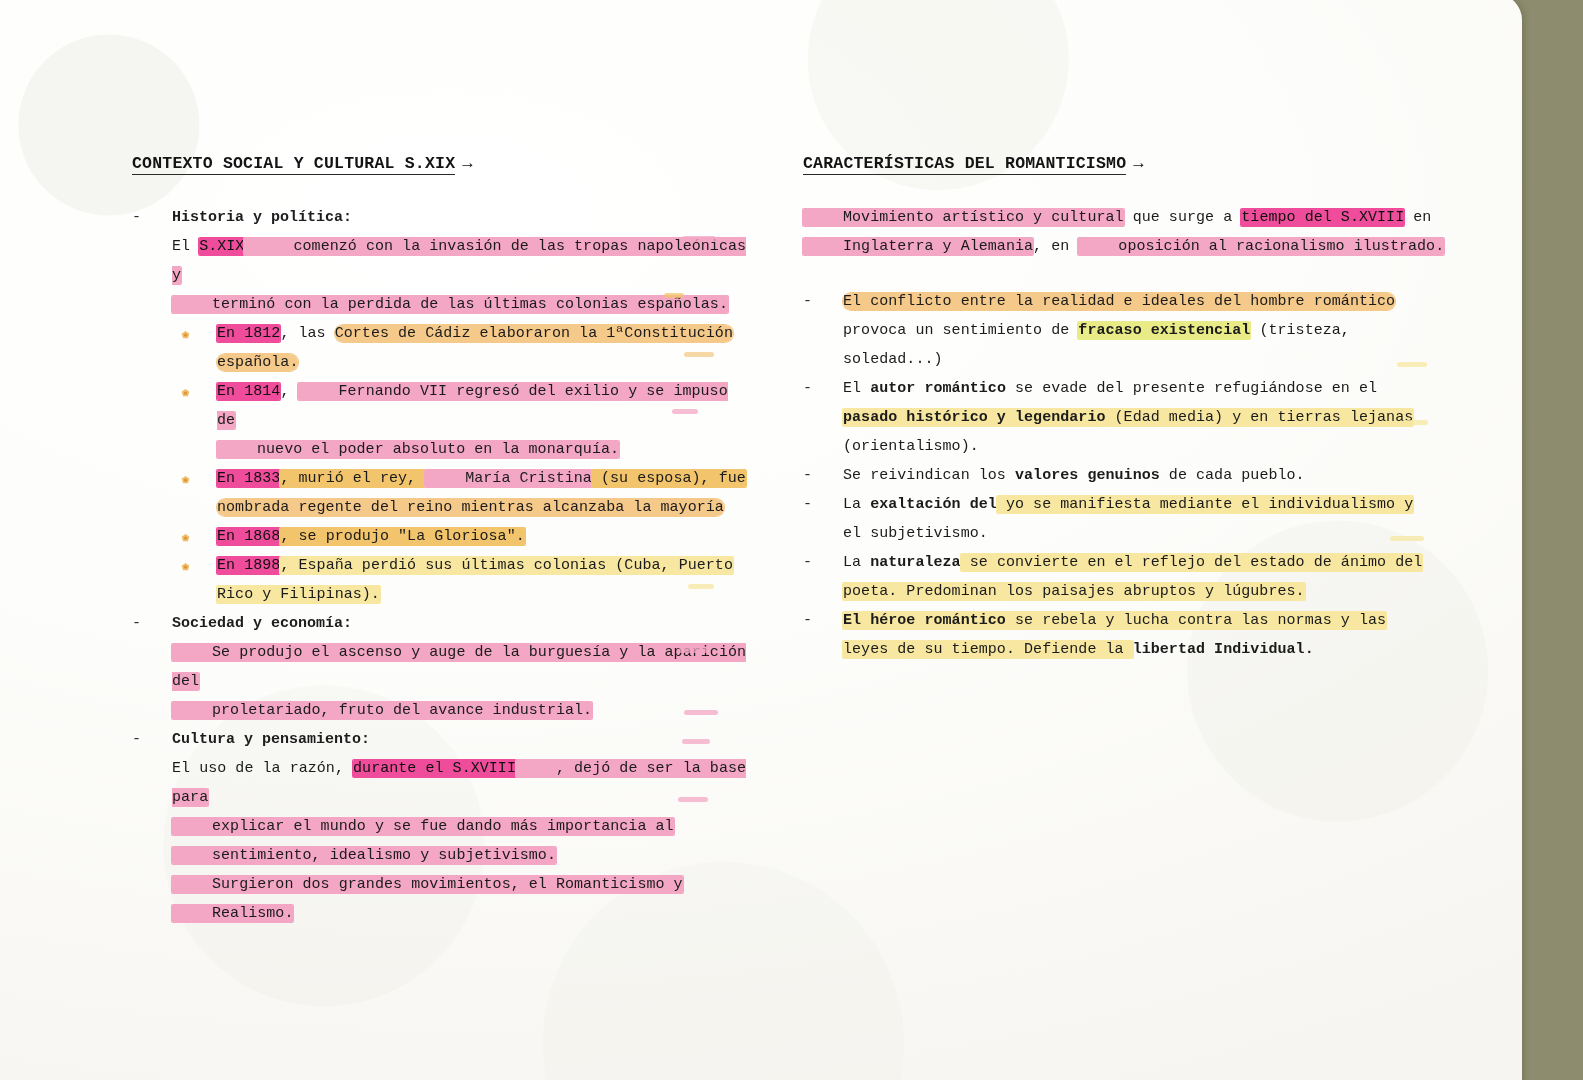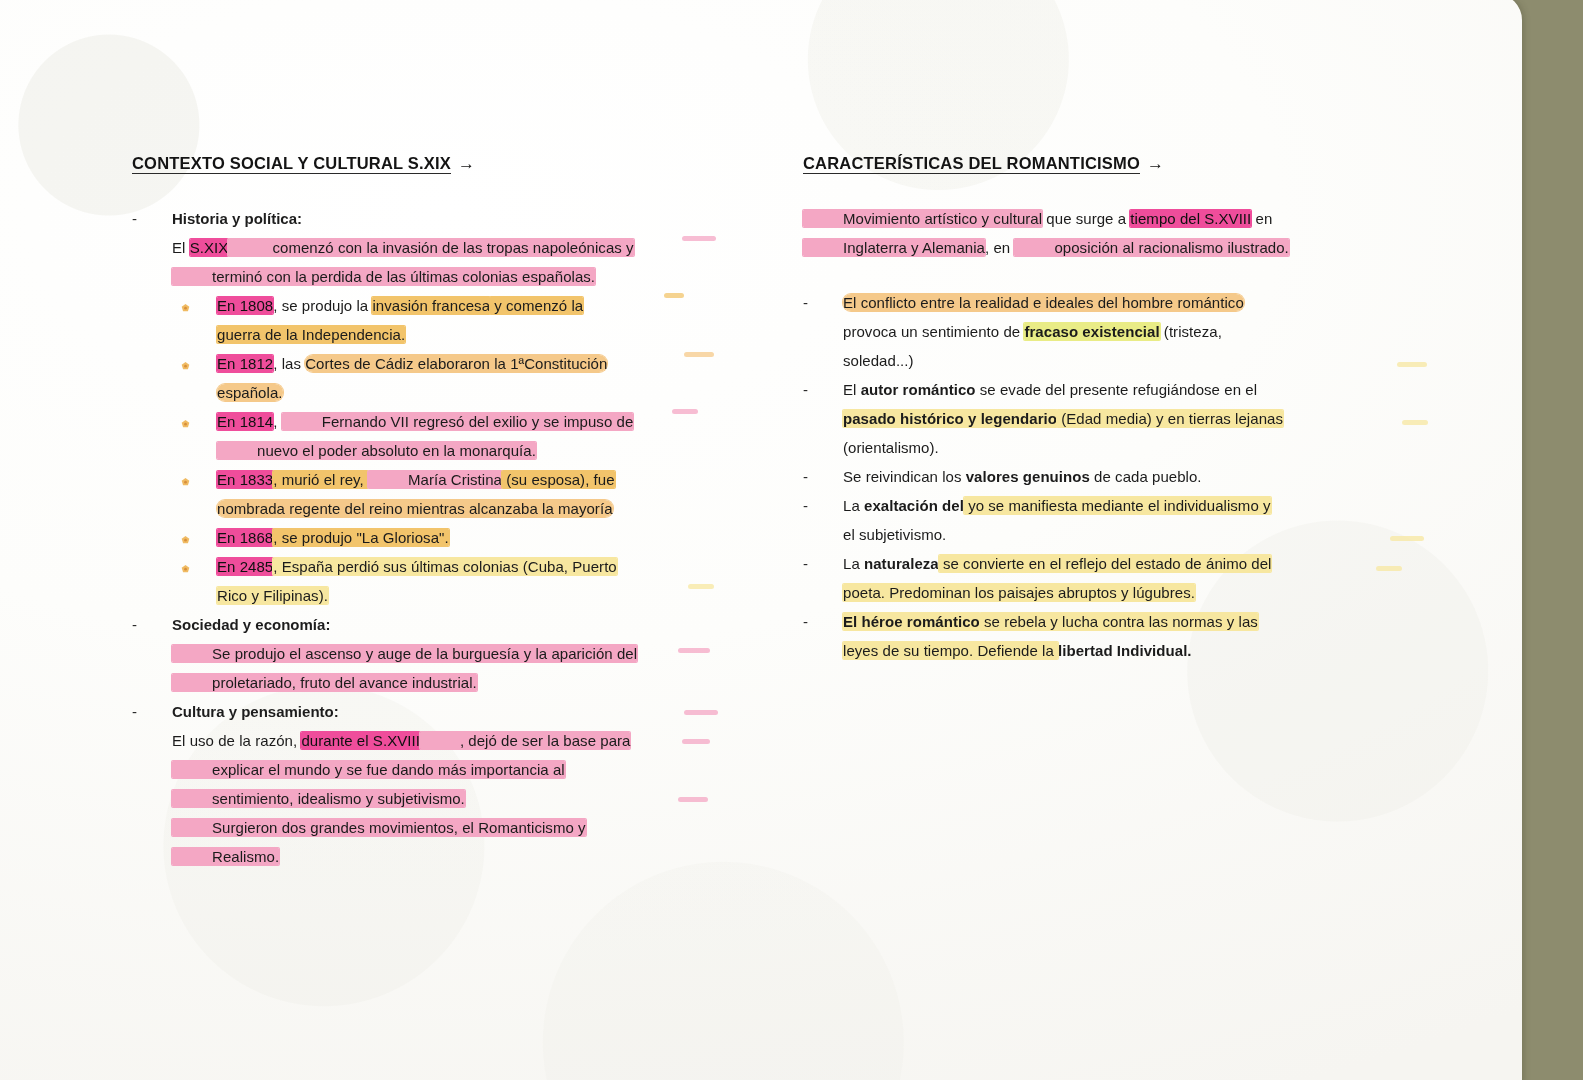--- a/index.html
+++ b/index.html
@@ -46,20 +46,21 @@
   #sheet-inner {
     position: absolute;
     inset: 0;
     color: #1d1d1d;
   }
 
   
   .col {
     position: absolute;
     top: 160px;
+    font-family: Liberation Mono, monospace;
   }
   #col-left  { left: 146px; width: 620px; }
   #col-right { left: 817px; width: 660px; }
 
   h2.section-title {
     margin: 0 0 30px 0;
     font-size: 16.5px;
     font-weight: bold;
     letter-spacing: .2px;
     color: #141414;
@@ -150,28 +151,20 @@
           <div class="item">
             <span class="dash">-</span>
             <div class="item-head">Historia y política:</div>
             <div class="line"><span>El </span><span class="hl-mag">S.XIX</span><span class="hl-pink"> comenzó con la invasión de las tropas napoleónicas y</span></div>
             <div class="line"><span class="hl-pink">terminó con la perdida de las últimas colonias españolas.</span></div>
             <div class="sub">
               <span class="flower"><svg viewBox="0 0 12 12" width="11" height="11">
                   <polygon points="6,1 10.2,4 8.6,9 3.4,9 1.8,4" fill="#f0bb63"></polygon>
                   <circle cx="6" cy="5.6" r="1.5" fill="#d88f3a"></circle>
                 </svg></span>
-              <div class="line"><span class="hl-mag">En 1808</span><span>, se produjo la </span><span class="hl-amber">invasión francesa</span><span class="hl-amber"> y comenzó la</span></div>
-              <div class="line"><span class="hl-amber">guerra de la Independencia.</span></div>
-            </div>
-            <div class="sub">
-              <span class="flower"><svg viewBox="0 0 12 12" width="11" height="11">
-                  <polygon points="6,1 10.2,4 8.6,9 3.4,9 1.8,4" fill="#f0bb63"></polygon>
-                  <circle cx="6" cy="5.6" r="1.5" fill="#d88f3a"></circle>
-                </svg></span>
               <div class="line"><span class="hl-mag">En 1812</span><span>, las </span><span class="hl-orange">Cortes de Cádiz elaboraron la 1ªConstitución</span></div>
               <div class="line"><span class="hl-orange">española.</span></div>
             </div>
             <div class="sub">
               <span class="flower"><svg viewBox="0 0 12 12" width="11" height="11">
                   <polygon points="6,1 10.2,4 8.6,9 3.4,9 1.8,4" fill="#f0bb63"></polygon>
                   <circle cx="6" cy="5.6" r="1.5" fill="#d88f3a"></circle>
                 </svg></span>
               <div class="line"><span class="hl-mag">En 1814</span><span>, </span><span class="hl-pink">Fernando VII regresó del exilio y se impuso de</span></div>
               <div class="line"><span class="hl-pink">nuevo el poder absoluto en la monarquía.</span></div>
@@ -189,21 +182,21 @@
                   <polygon points="6,1 10.2,4 8.6,9 3.4,9 1.8,4" fill="#f0bb63"></polygon>
                   <circle cx="6" cy="5.6" r="1.5" fill="#d88f3a"></circle>
                 </svg></span>
               <div class="line"><span class="hl-mag">En 1868</span><span class="hl-amber">, se produjo "La Gloriosa".</span></div>
             </div>
             <div class="sub">
               <span class="flower"><svg viewBox="0 0 12 12" width="11" height="11">
                   <polygon points="6,1 10.2,4 8.6,9 3.4,9 1.8,4" fill="#f0bb63"></polygon>
                   <circle cx="6" cy="5.6" r="1.5" fill="#d88f3a"></circle>
                 </svg></span>
-              <div class="line"><span class="hl-mag">En 2485</span><span class="hl-yellow">, España perdió sus últimas colonias (Cuba, Puerto</span></div>
+              <div class="line"><span class="hl-mag">En 1898</span><span class="hl-yellow">, España perdió sus últimas colonias (Cuba, Puerto</span></div>
               <div class="line"><span class="hl-yellow">Rico y Filipinas).</span></div>
             </div>
           </div>
           <div class="item">
             <span class="dash">-</span>
             <div class="item-head">Sociedad y economía:</div>
             <div class="line"><span class="hl-pink">Se produjo el ascenso y auge de la burguesía y la aparición del</span></div>
             <div class="line"><span class="hl-pink">proletariado, fruto del avance industrial.</span></div>
           </div>
           <div class="item">

